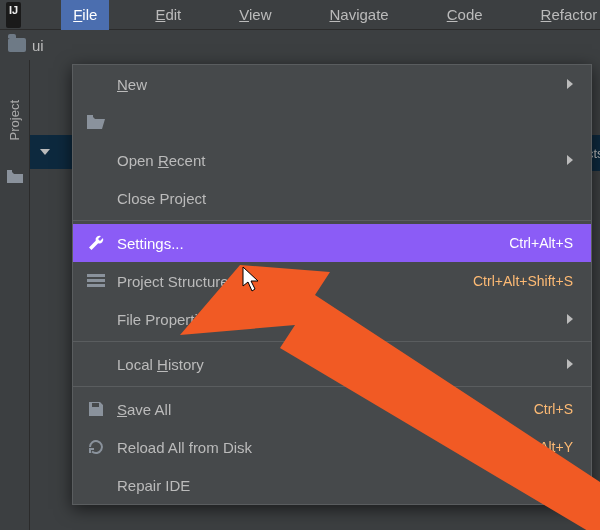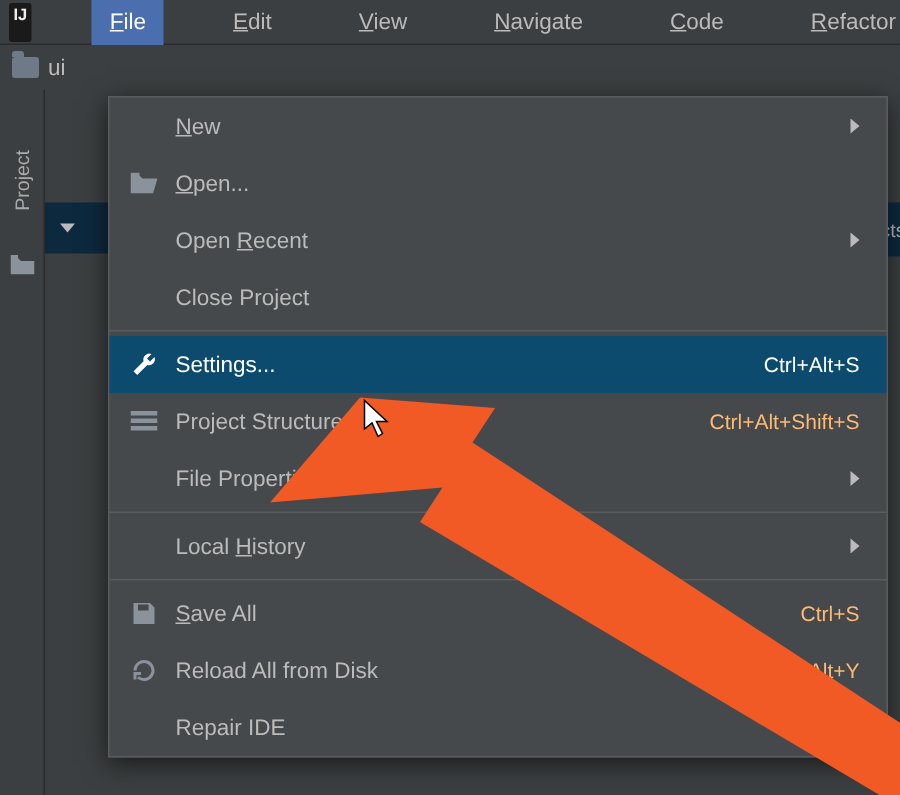--- a/index.html
+++ b/index.html
@@ -123,21 +123,21 @@
 }
 .dd-item {
   display: flex;
   align-items: center;
   height: 38px;
   padding: 0 18px 0 12px;
   cursor: pointer;
   gap: 10px;
 }
 .dd-item.hl {
-  background: #0c4a6e;
+  background: #8b5cf6;
   color: #ffffff;
 }
 .dd-icon {
   width: 22px; height: 22px;
   flex-shrink: 0;
   display: flex;
   align-items: center;
   justify-content: center;
 }
 .dd-label { flex: 1; }
@@ -235,21 +235,20 @@
     <span class="dd-icon"></span>
     <span class="dd-label"><span class="mn">N</span><span>ew</span></span>
     <span class="dd-arrow"></span>
   </div>
   <div class="dd-item">
     <span class="dd-icon">
       <svg width="18" height="14" viewBox="0 0 18 14">
           <path fill="#8a929c" d="M0 2 L6 2 L8 4 L18 4 L15 14 L0 14 Z M0 0 L6 0 L6 2 L0 2 Z"></path>
         </svg>
     </span>
-    <span class="dd-label"><span class="mn">O</span><span>pen...</span></span>
   </div>
   <div class="dd-item">
     <span class="dd-icon"></span>
     <span class="dd-label"><span>Open </span><span class="mn">R</span><span>ecent</span></span>
     <span class="dd-arrow"></span>
   </div>
   <div class="dd-item">
     <span class="dd-icon"></span>
     <span class="dd-label">Close Project</span>
   </div>

